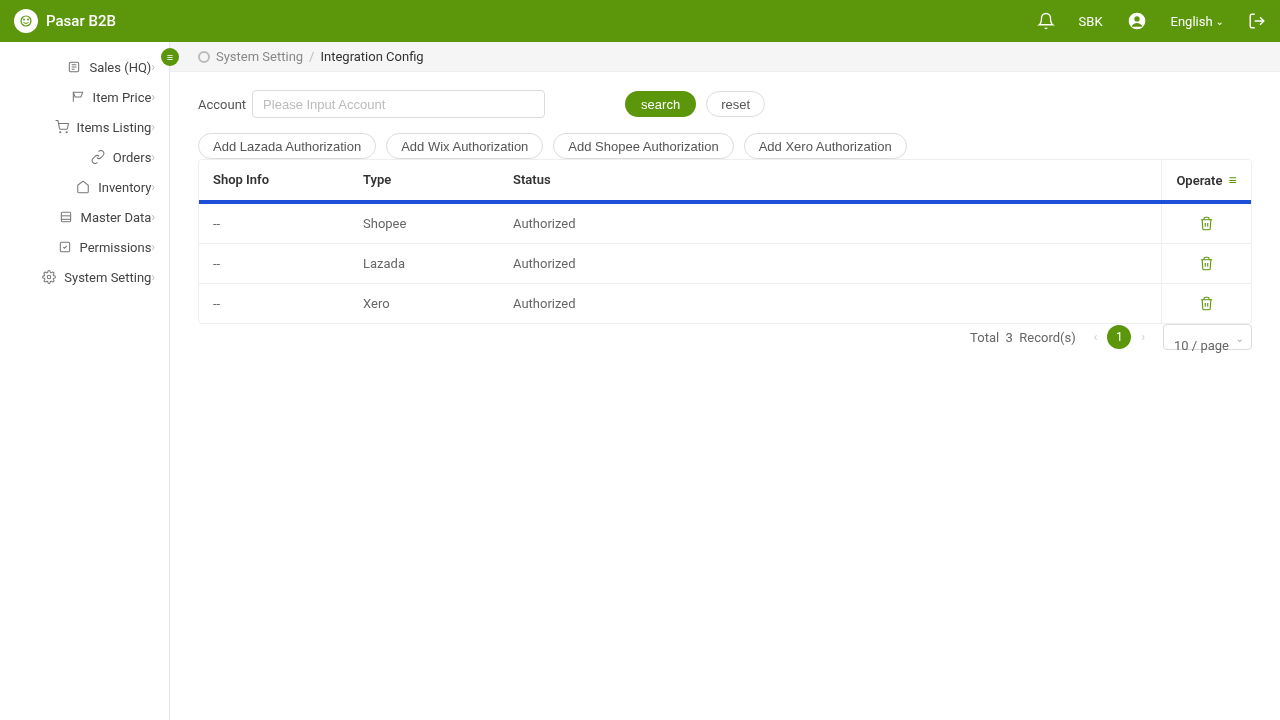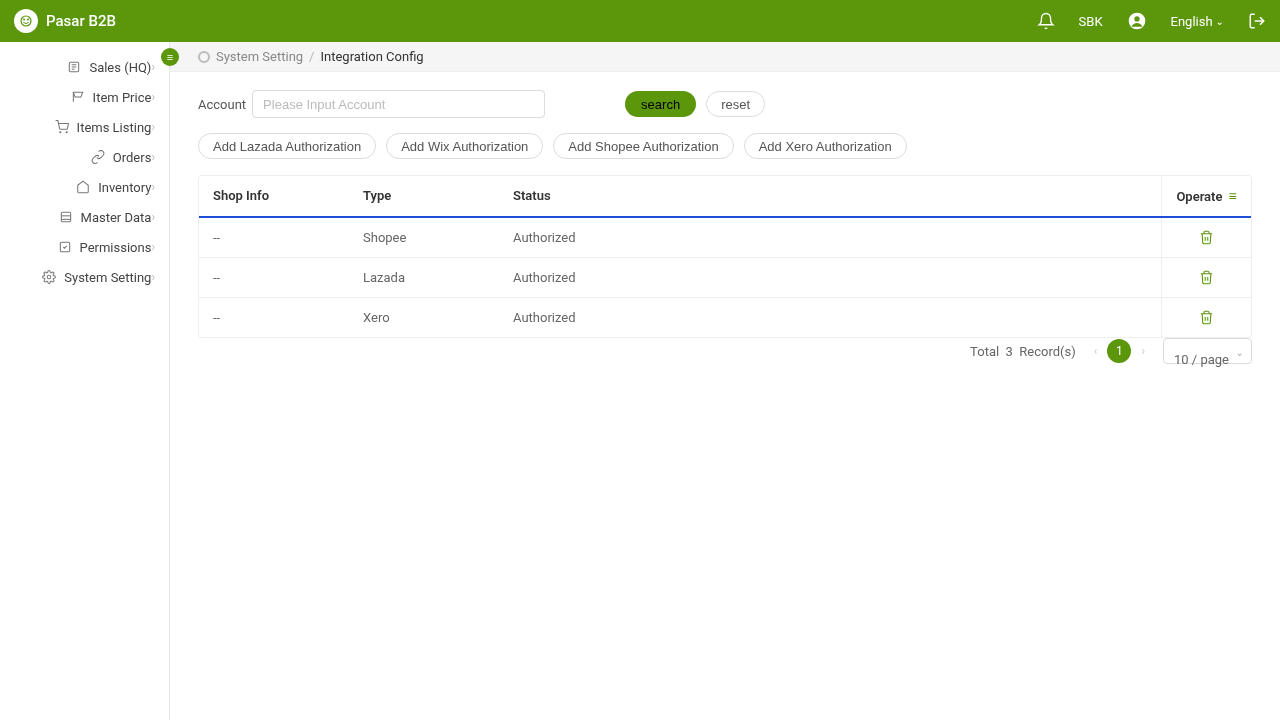--- a/index.html
+++ b/index.html
@@ -28,27 +28,27 @@
   .breadcrumb .circ { width: 12px; height: 12px; border-radius: 50%; border: 2px solid #bbb; display: inline-block; }
   .breadcrumb .sep { color: #bbb; }
   .breadcrumb .current { color: #333; }
 
   .main { padding: 18px 28px; }
   .filter-row { display: flex; align-items: center; gap: 10px; margin-bottom: 15px; }
   .filter-label { color: #555; font-size: 13px; margin-right: -4px; }
   .account-input { width: 293px; height: 28px; border: 1px solid #dcdcdc; border-radius: 4px; padding: 0 10px; font-size: 13px; color: #333; }
   .account-input::placeholder { color: #bbb; }
   .gap { width: 60px; }
-  .btn-primary { background: #5b960b; color: #000000; border: none; border-radius: 14px; height: 26px; padding: 0 16px; font-size: 13px; cursor: pointer; text-align: center; }
+  .btn-primary { background: #5b960b; color: #ffffff; border: none; border-radius: 14px; height: 26px; padding: 0 16px; font-size: 13px; cursor: pointer; text-align: center; }
   .btn-outline { background: #fff; color: #555; border: 1px solid #dcdcdc; border-radius: 14px; height: 26px; padding: 0 14px; font-size: 13px; cursor: pointer; }
 
-  .auth-buttons { display: flex; gap: 10px; margin-bottom: 16px; }
+  .auth-buttons { display: flex; gap: 10px; }
 
   .table { border: 1px solid #eee; border-radius: 4px; overflow: hidden; }
-  .thead { display: flex; background: #fff; border-bottom: 2px solid #1d4ed8; font-weight: 600; color: #333; }
+  .thead { display: flex; background: #fff; border-bottom: 4px solid #1d4ed8; font-weight: 600; color: #333; }
   .th, .td { padding: 12px 14px; font-size: 13px; }
   .col-shop { width: 150px; }
   .col-type { width: 150px; }
   .col-status { flex: 1; }
   .col-operate { width: 90px; text-align: center; border-left: 1px solid #eee; display: flex; align-items: center; justify-content: center; gap: 6px; }
   .th.col-operate .menu-icon { color: #5b960b; font-size: 14px; }
   .tbody .trow { display: flex; border-top: 1px solid #eee; color: #666; }
   .tbody .trow:first-child { border-top: none; }
   .trash { color: #5b960b; cursor: pointer; }
 

